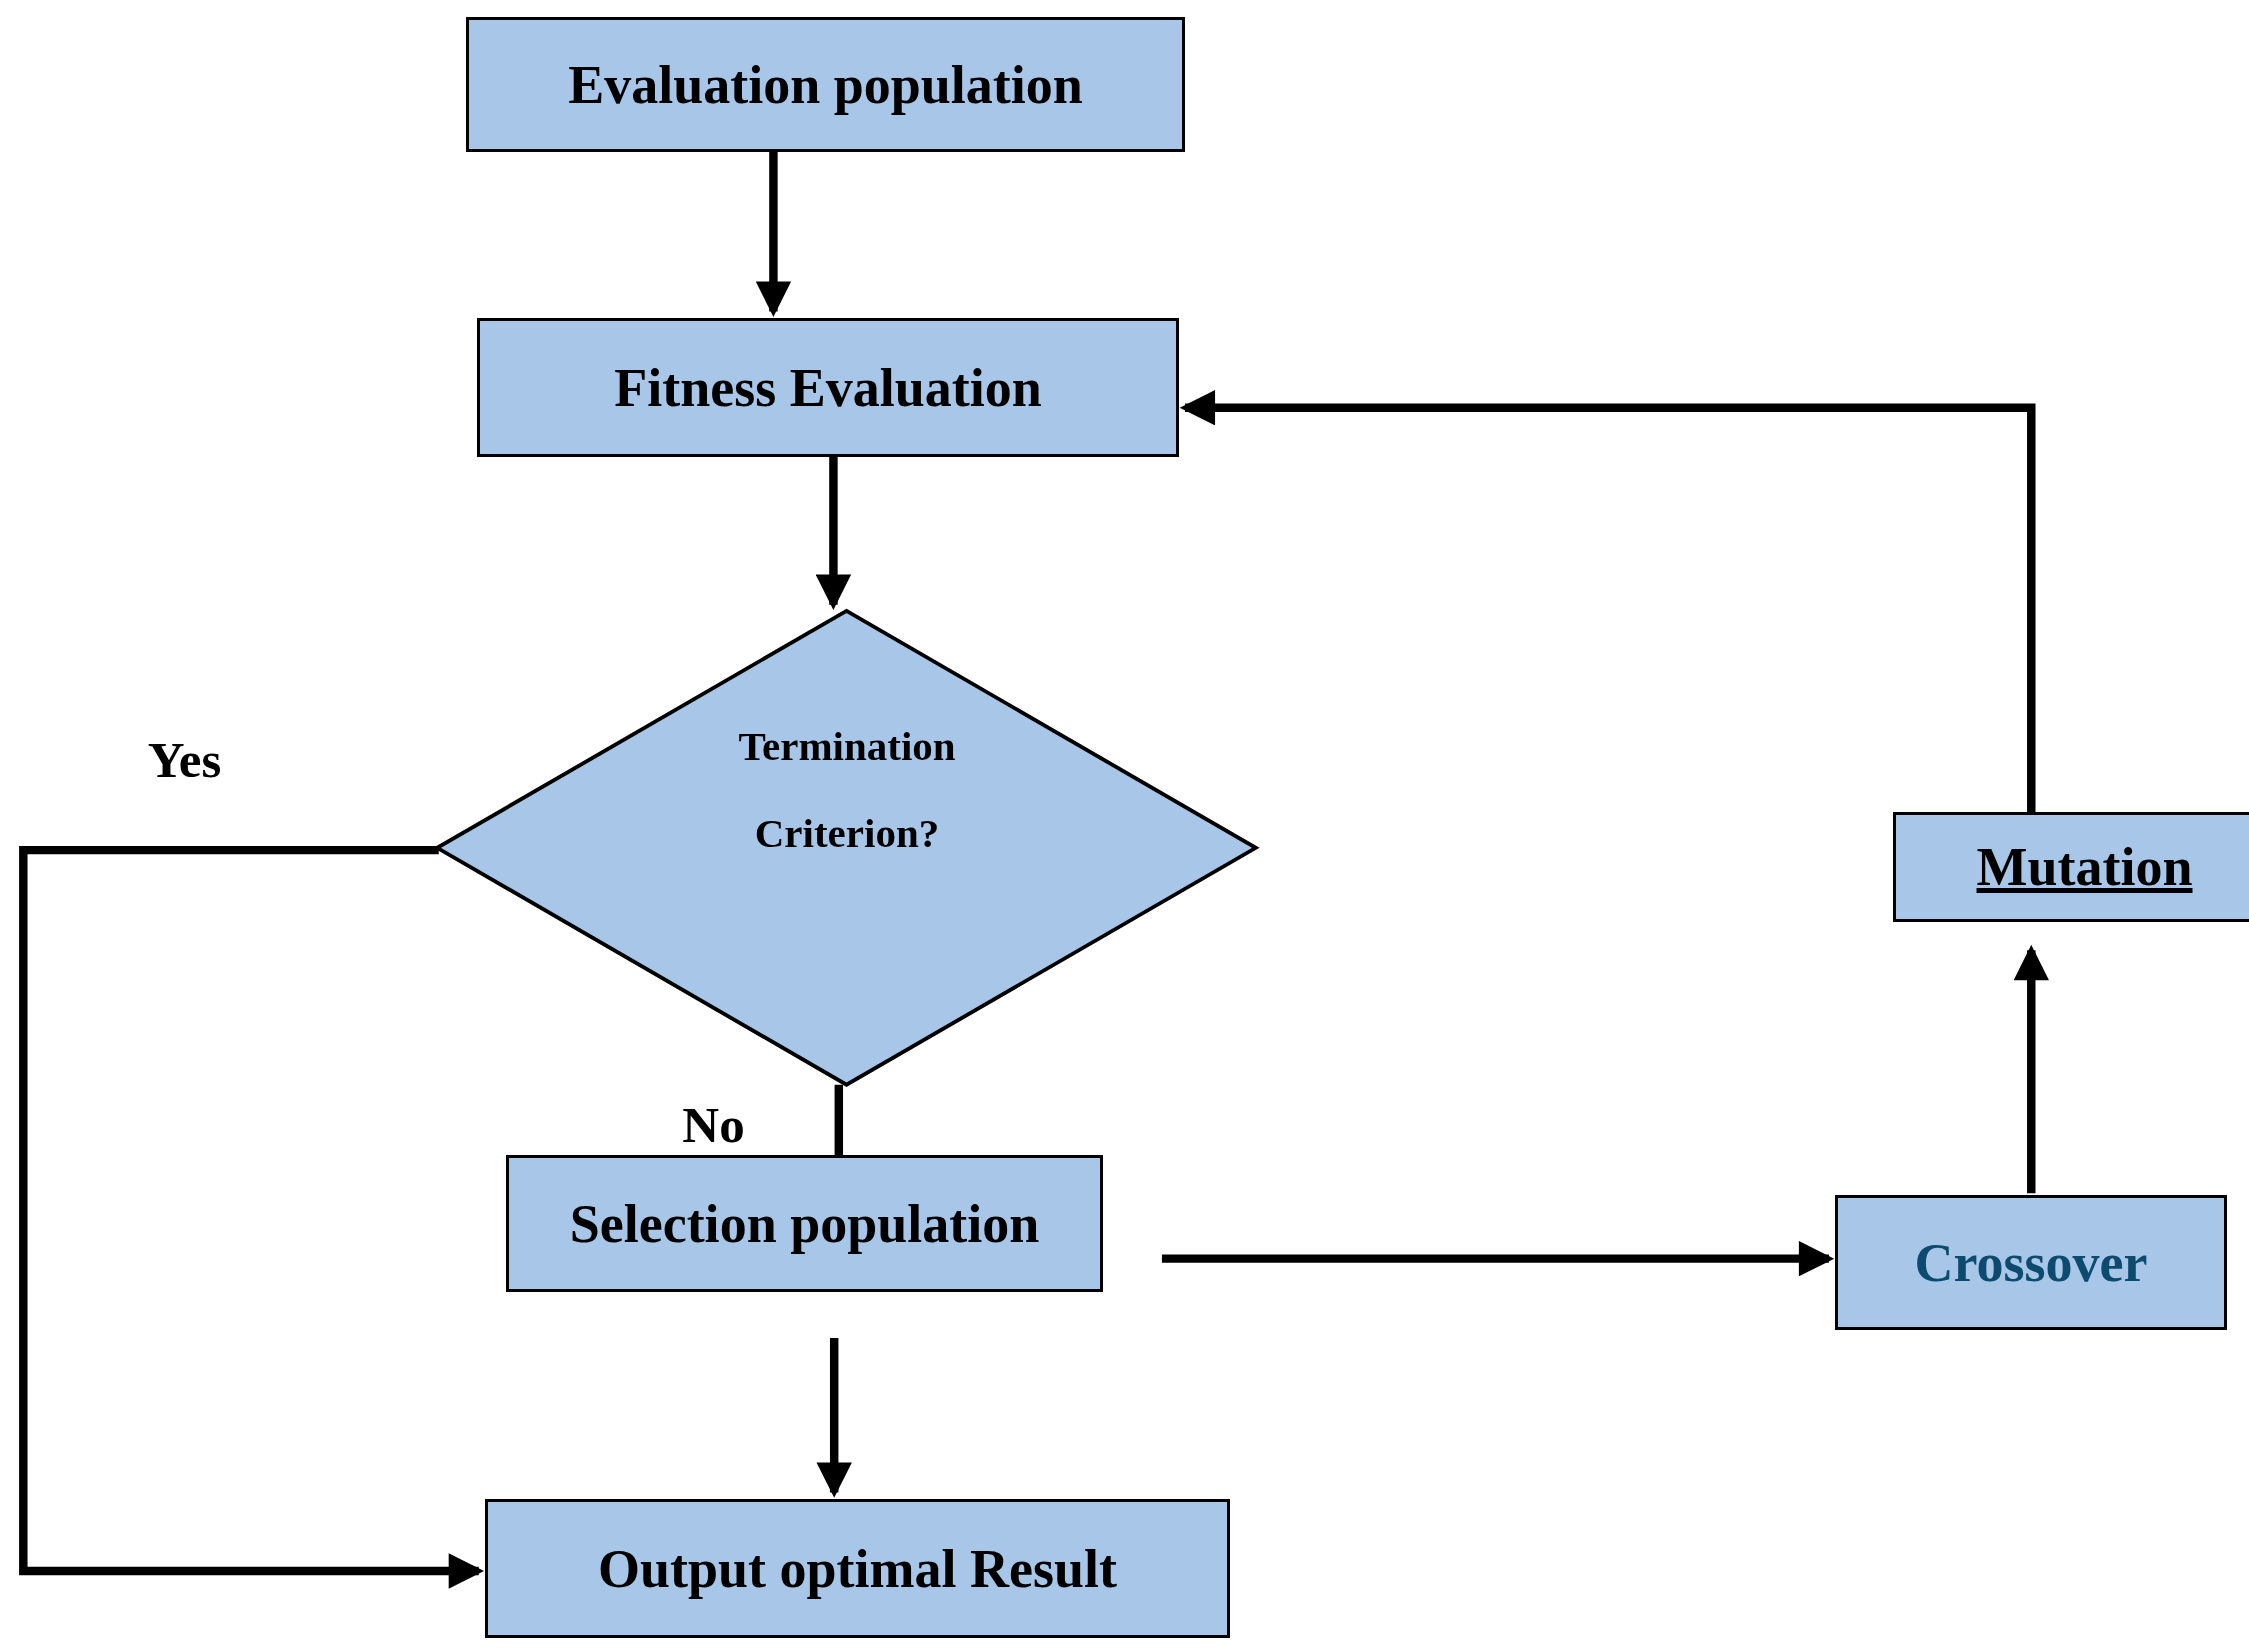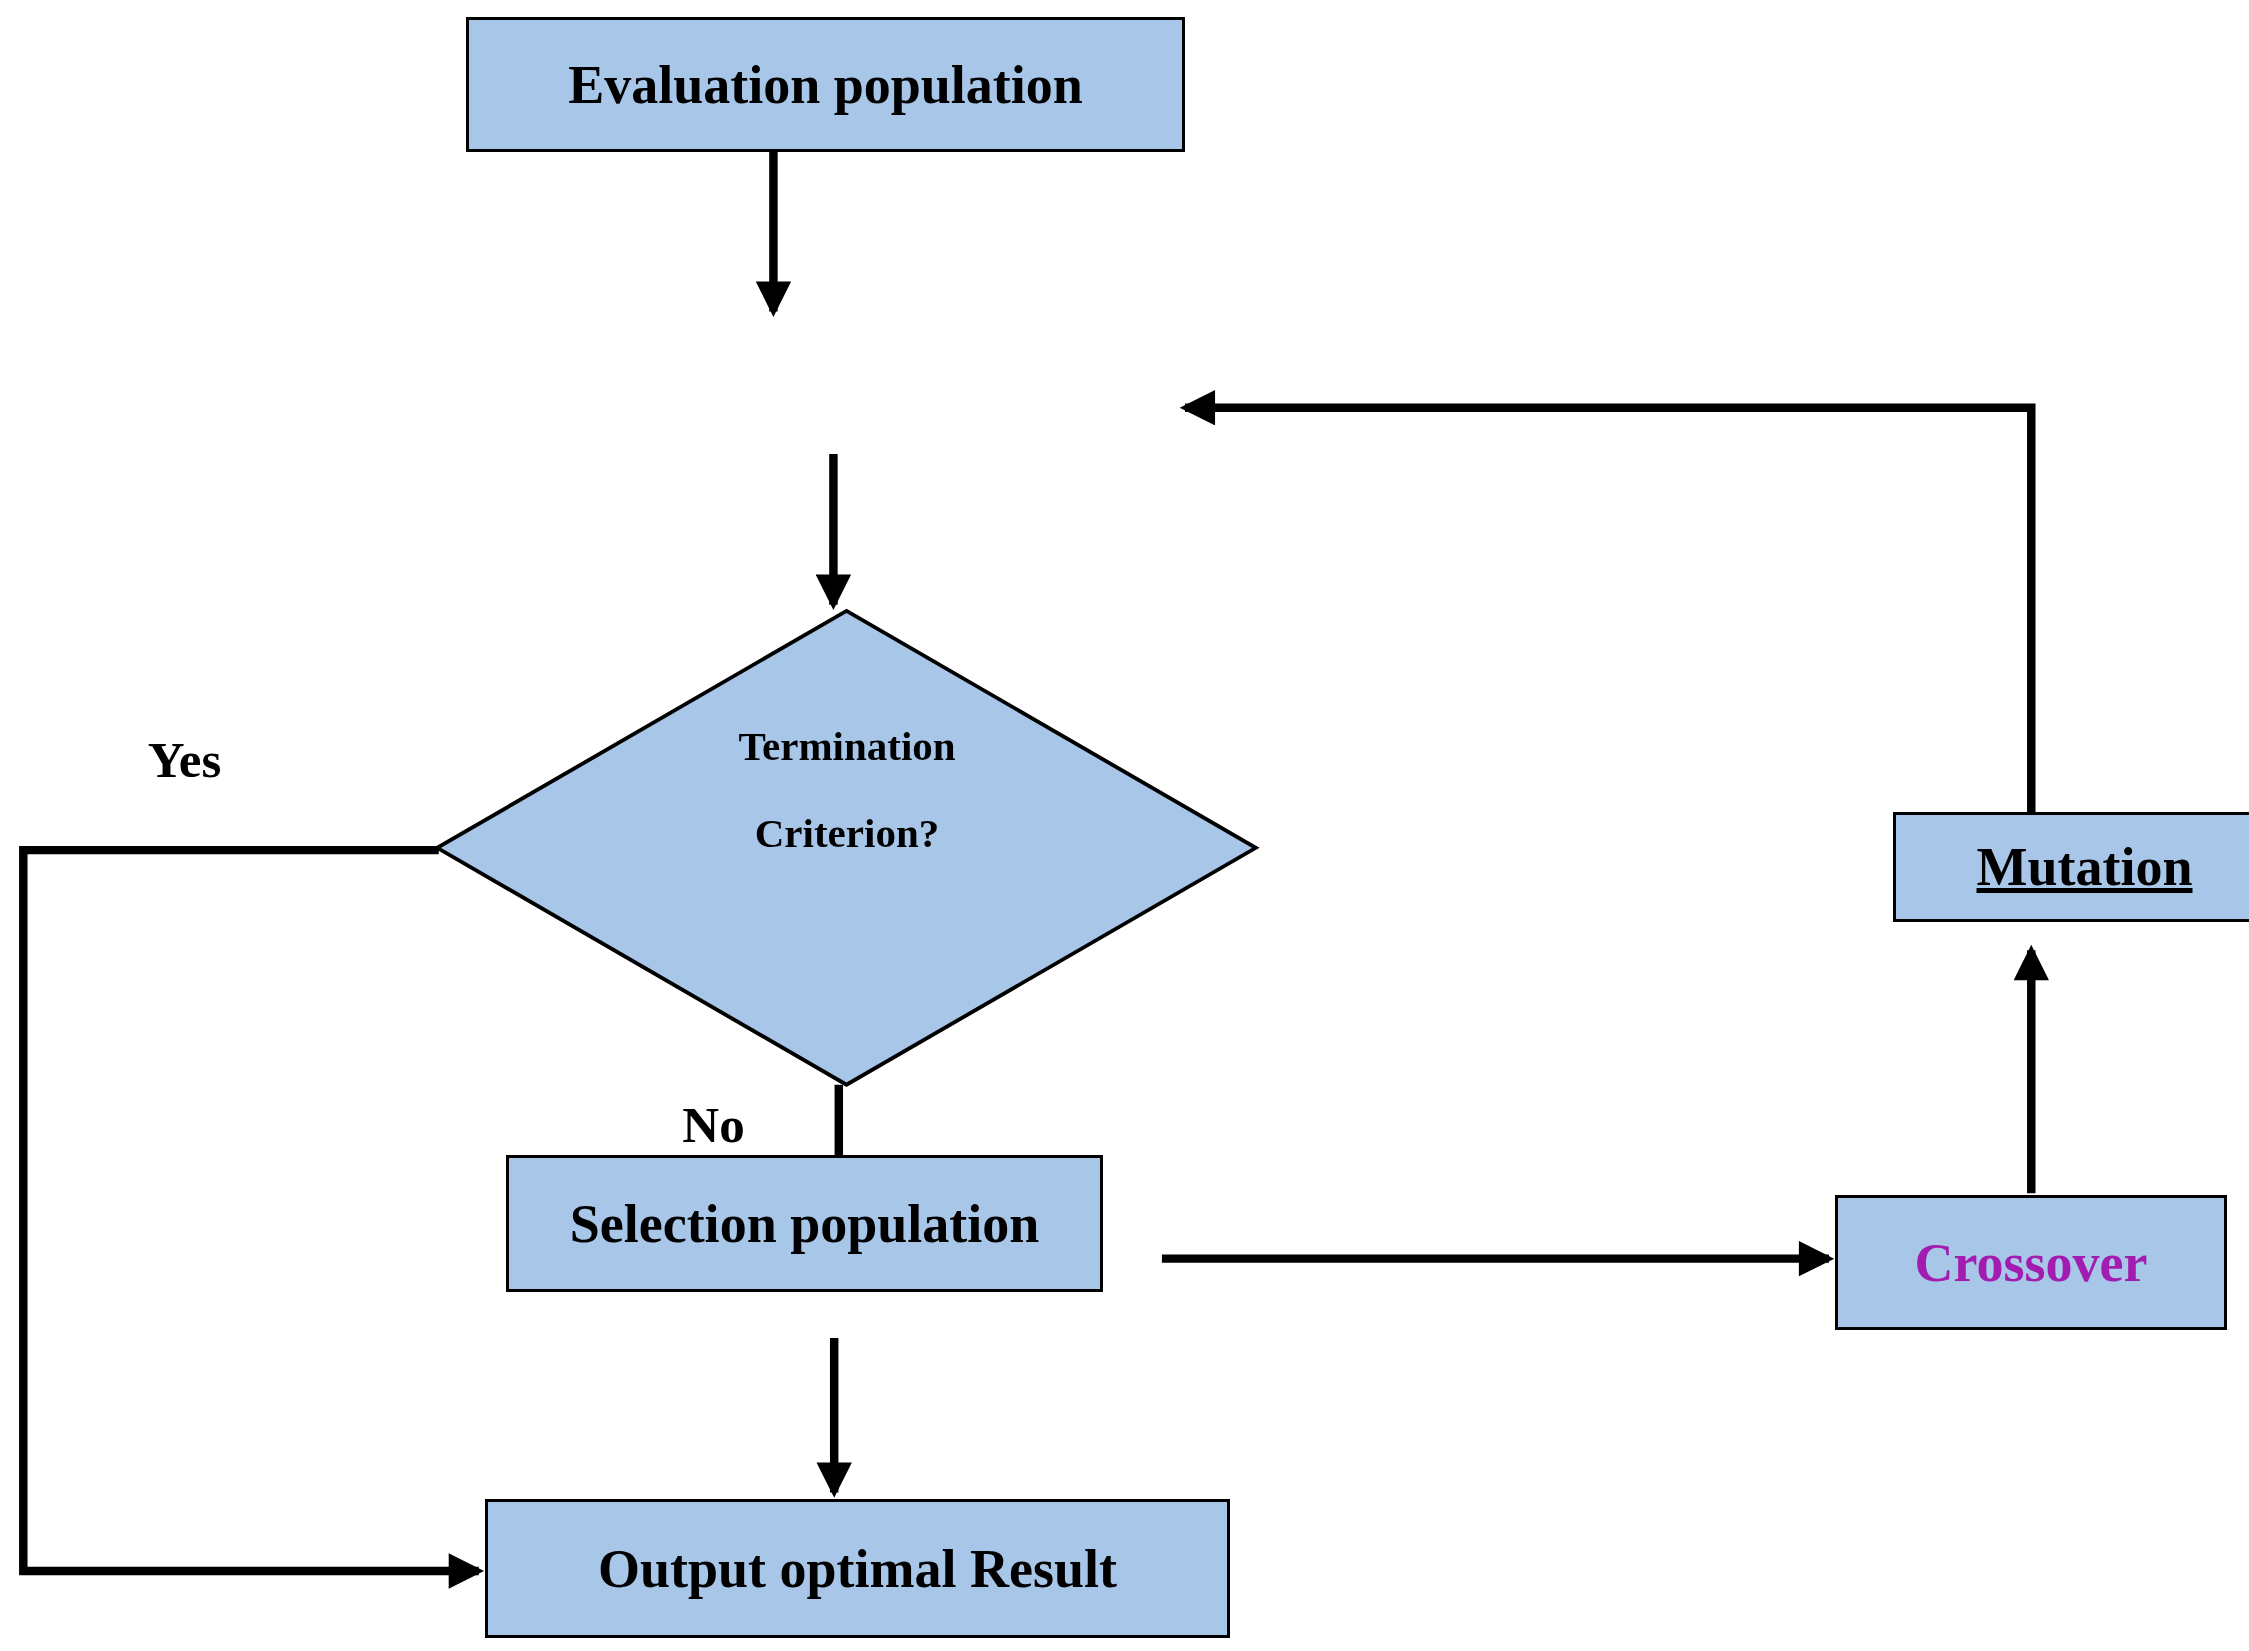--- a/index.html
+++ b/index.html
@@ -83,26 +83,29 @@
 
     <path d="M570 1105 L30 1105 L30 2042 L622 2042" fill="none" stroke-width="11" stroke-linejoin="miter" marker-end="url(#arrow)" stroke="#000000"></path>
 
     <path d="M1084 1739 L1084 1940" fill="none" stroke-width="11" marker-end="url(#arrow)" stroke="#000000"></path>
   </svg>
 
   <div class="node node-initialize" style="background-color: rgb(168, 198, 232); border-color: rgb(0, 0, 0); color: rgb(0, 0, 0);">
     <span>Evaluation population</span>
   </div>
 
+  <div class="node node-fitness" style="background-color: rgb(168, 198, 232); border-color: rgb(0, 0, 0); color: rgb(0, 0, 0);">
+    <span>Fitness Evaluation</span>
+  </div>
 
   <div class="node node-selection" style="background-color: rgb(168, 198, 232); border-color: rgb(0, 0, 0); color: rgb(0, 0, 0);">
     <span>Selection population</span>
   </div>
 
-  <div class="node node-crossover" style="background-color: rgb(168, 198, 232); border-color: rgb(0, 0, 0); color: #a21caf;">
+  <div class="node node-crossover" style="background-color: rgb(168, 198, 232); border-color: rgb(0, 0, 0); color: #0c4a6e;">
     <span>Crossover</span>
   </div>
 
   <div class="node node-mutation" style="background-color: rgb(168, 198, 232); border-color: rgb(0, 0, 0); color: rgb(0, 0, 0);">
     <span>Mutation</span>
   </div>
 
   <div class="node node-output" style="background-color: rgb(168, 198, 232); border-color: rgb(0, 0, 0); color: rgb(0, 0, 0);">
     <span>Output optimal Result</span>
   </div>

